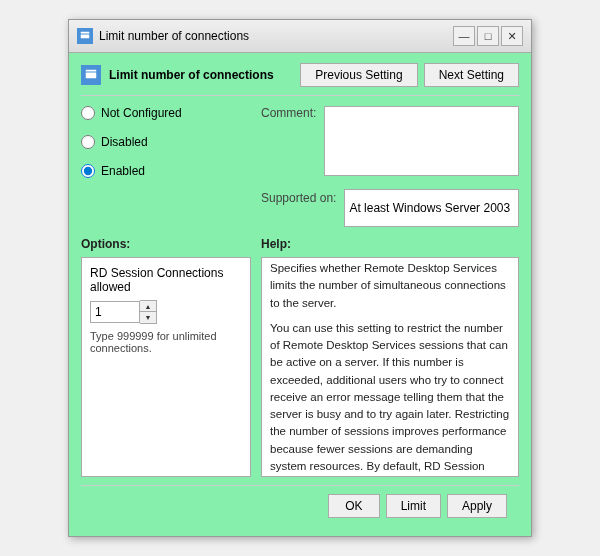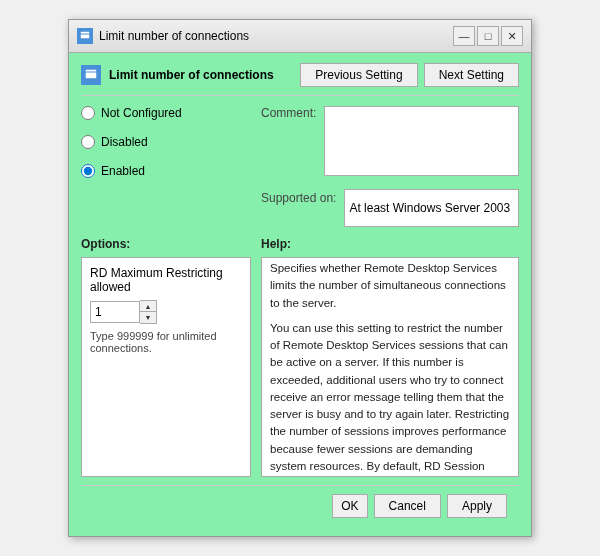--- a/index.html
+++ b/index.html
@@ -97,21 +97,21 @@
     }
     .btn {
       padding: 4px 14px;
       background: #f0f0f0;
       border: 1px solid #aaa;
       cursor: pointer;
       font-size: 12px;
       font-family: 'Segoe UI', sans-serif;
     }
     .btn-primary {
-      padding: 4px 8px;
+      padding: 4px 16px;
       background: #f0f0f0;
       border: 1px solid #aaa;
       cursor: pointer;
       font-size: 12px;
       font-family: 'Segoe UI', sans-serif;
     }
     .main-area {
       display: flex;
       gap: 10px;
     }
@@ -347,21 +347,21 @@
             <div class="supported-box">At least Windows Server 2003</div>
           </div>
         </div>
       </div>
     </div>
 
     <div class="two-col">
       <div class="options-panel">
         <div class="section-label">Options:</div>
         <div class="options-box">
-          <div class="option-row-label">RD Maximum Restricting allowed</div>
+          <div class="option-row-label">RD Session Connections allowed</div>
           <div class="spinner-container">
             <input type="text" class="spinner-input" value="1" style="">
             <div class="spinner-btns">
               <button class="spinner-btn">▲</button>
               <button class="spinner-btn">▼</button>
             </div>
           </div>
           <div class="option-hint">Type 999999 for unlimited connections.</div>
         </div>
       </div>
@@ -372,17 +372,17 @@
           <p>Specifies whether Remote Desktop Services limits the number of simultaneous connections to the server.</p>
           <p>You can use this setting to restrict the number of Remote Desktop Services sessions that can be active on a server. If this number is exceeded, additional users who try to connect receive an error message telling them that the server is busy and to try again later. Restricting the number of sessions improves performance because fewer sessions are demanding system resources. By default, RD Session Host servers allow an unlimited number of Remote Desktop Services sessions, and Remote Desktop for Administration allows two Remote Desktop Services sessions.</p>
           <p>To use this setting, enter the number of connections you want to specify as the maximum for the server. To specify an unlimited number of connections, type 999999.</p>
 
         </div>
       </div>
     </div>
 
     <div class="bottom-bar">
       <button class="btn-primary">OK</button>
-      <button class="btn">Cancel</button>
+      <button class="btn">Limit</button>
       <button class="btn">Apply</button>
     </div>
   </div>
 </div>
 
 </body></html>

